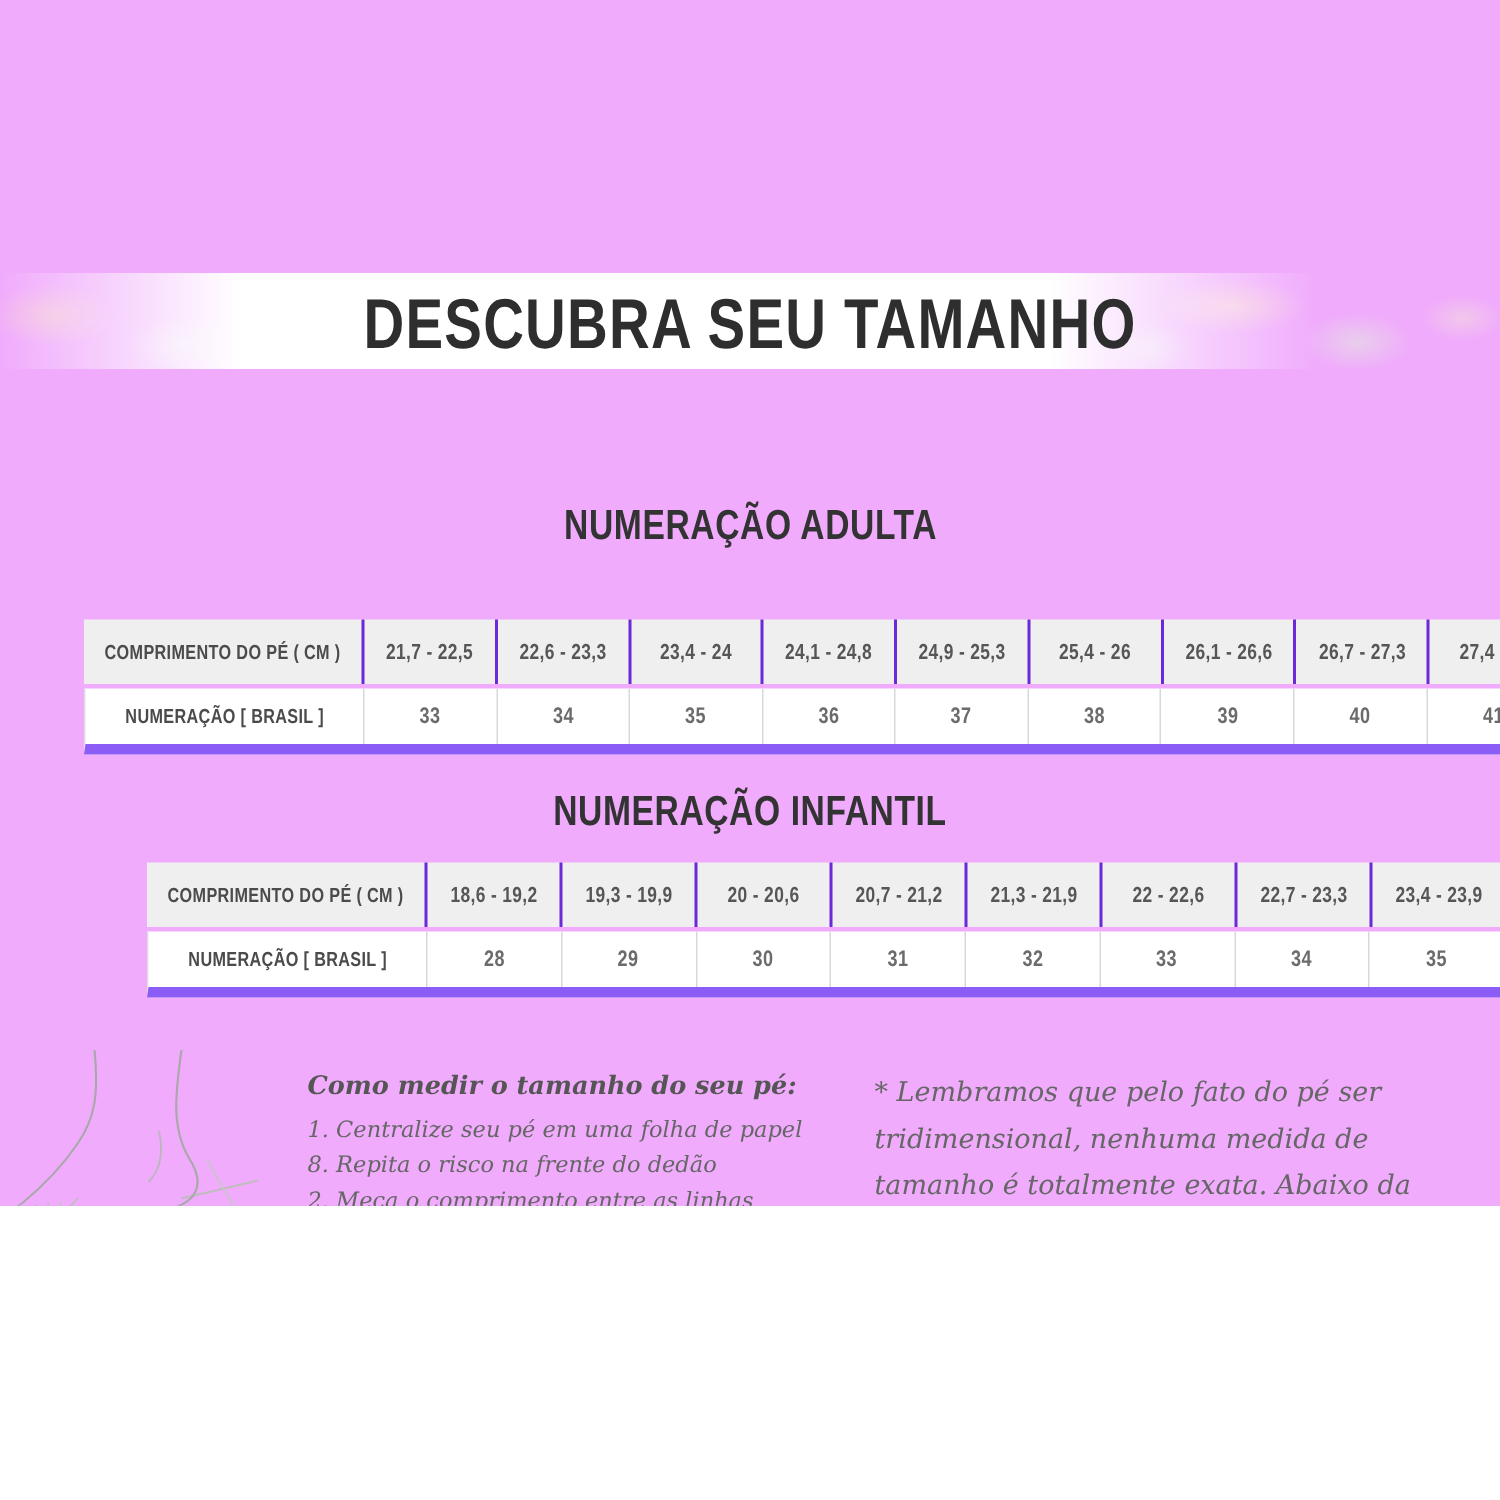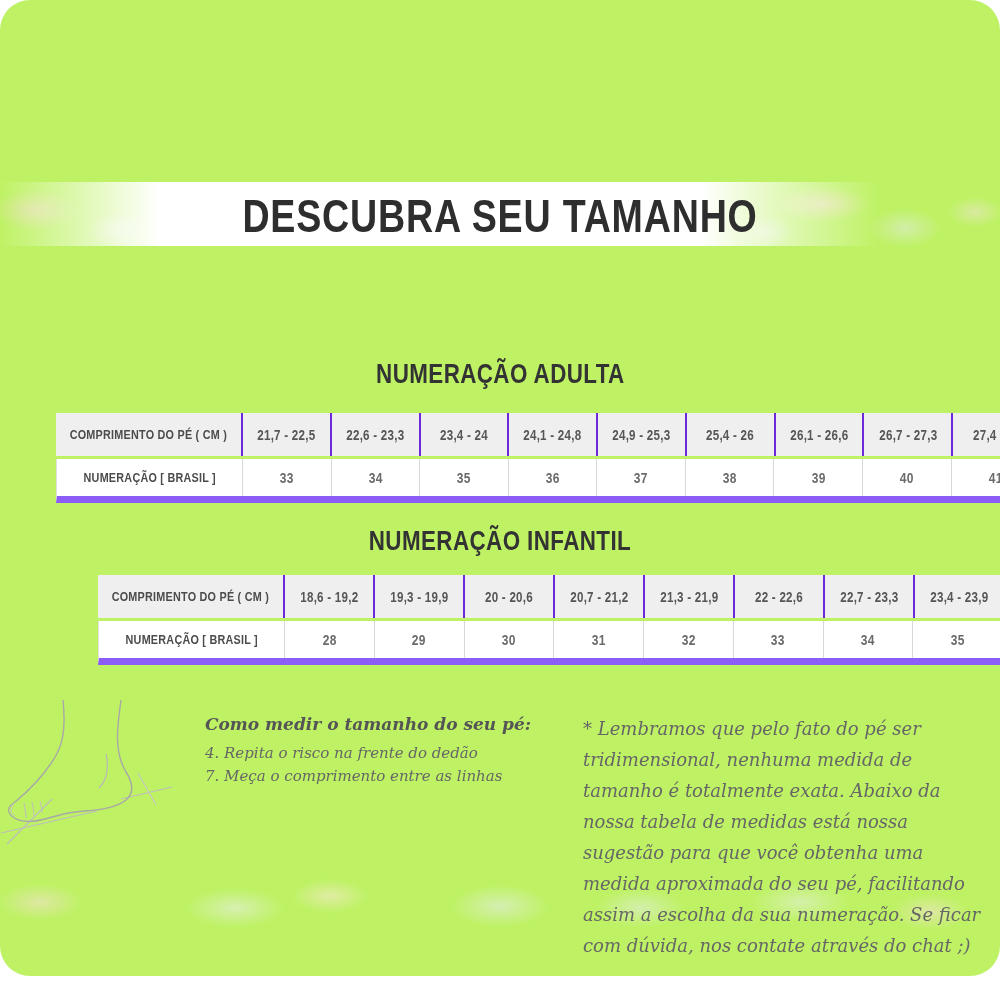--- a/index.html
+++ b/index.html
@@ -1,17 +1,17 @@
 <!DOCTYPE html>
 <html><head>
 <meta charset="utf-8">
 <style>
   html,body{margin:0;padding:0;background:#ffffff;}
-  #canvas{position:relative;width:1000px;height:976px;background:#bef264;overflow:hidden;
-          font-family:"Liberation Sans",sans-serif;border-radius:30px;}
+  #canvas{position:relative;width:1000px;height:804px;background:#f0abfc;overflow:hidden;
+          font-family:"Liberation Sans",sans-serif;}
 
   
   .band{position:absolute;left:0;width:1000px;pointer-events:none;}
   .band-top{top:182px;height:64px;
     background-image:
       linear-gradient(90deg, rgba(255,255,255,0) 0%, #ffffff 16%, #ffffff 70%, rgba(255,255,255,0) 88%),
       radial-gradient(ellipse 62px 30px at 35px 28px, rgba(246,214,204,.55), rgba(246,214,204,0) 70%),
       radial-gradient(ellipse 48px 26px at 120px 48px, rgba(233,237,243,.5), rgba(233,237,243,0) 70%),
       radial-gradient(ellipse 70px 26px at 822px 22px, rgba(248,221,212,.6), rgba(248,221,212,0) 70%),
       radial-gradient(ellipse 52px 28px at 905px 46px, rgba(227,234,223,.55), rgba(227,234,223,0) 70%),
@@ -69,21 +69,21 @@
 </head>
 <body>
 
 <div id="canvas">
 
   <div class="band band-top"></div>
   <div class="band band-bottom"></div>
 
   <div class="page-title"><span class="cx">DESCUBRA SEU TAMANHO</span></div>
 
-  <div class="section-heading" style="top:358px;text-decoration:underline;"><span class="cx">NUMERAÇÃO ADULTA</span></div>
+  <div class="section-heading" style="top:334px;text-decoration:underline;"><span class="cx">NUMERAÇÃO ADULTA</span></div>
 
   <div id="adult-table" class="sizes-table">
     <div class="t-row head">
       <div class="cell lab">
           <span class="cx">COMPRIMENTO DO PÉ ( CM )</span>
         </div>
       <div class="cell val">
           <span class="cx">21,7 - 22,5</span>
         </div>
       <div class="cell val">
@@ -226,19 +226,20 @@
       <path d="M15,102 C8,106 6,112 13,117" stroke="#a8a8a8" stroke-width="1.3"></path>
       <path d="M14,104 C10,108 10,113 15,116" stroke="#c2c2c2" stroke-width="1"></path>
       <path d="M24,103 C25,108 26,114 26,118" stroke="#bdbdbd" stroke-width="1"></path>
       <path d="M32,102 C33,107 34,111 34,116" stroke="#bdbdbd" stroke-width="1"></path>
       <path d="M40,101 C41,105 42,109 42,113" stroke="#c2c2c2" stroke-width="1"></path>
     </svg>
   </div>
 
   <div class="howto">
     <div class="howto-title">Como medir o tamanho do seu pé:</div>
-    <div class="howto-step">4. Repita o risco na frente do dedão</div>
-    <div class="howto-step">7. Meça o comprimento entre as linhas</div>
+    <div class="howto-step">1. Centralize seu pé em uma folha de papel</div>
+    <div class="howto-step">8. Repita o risco na frente do dedão</div>
+    <div class="howto-step">2. Meça o comprimento entre as linhas</div>
   </div>
 
   <div class="note">* Lembramos que pelo fato do pé ser tridimensional, nenhuma medida de tamanho é totalmente exata. Abaixo da nossa tabela de medidas está nossa sugestão para que você obtenha uma medida aproximada do seu pé, facilitando assim a escolha da sua numeração. Se ficar com dúvida, nos contate através do chat ;)</div>
 
 </div>
 
 </body></html>

